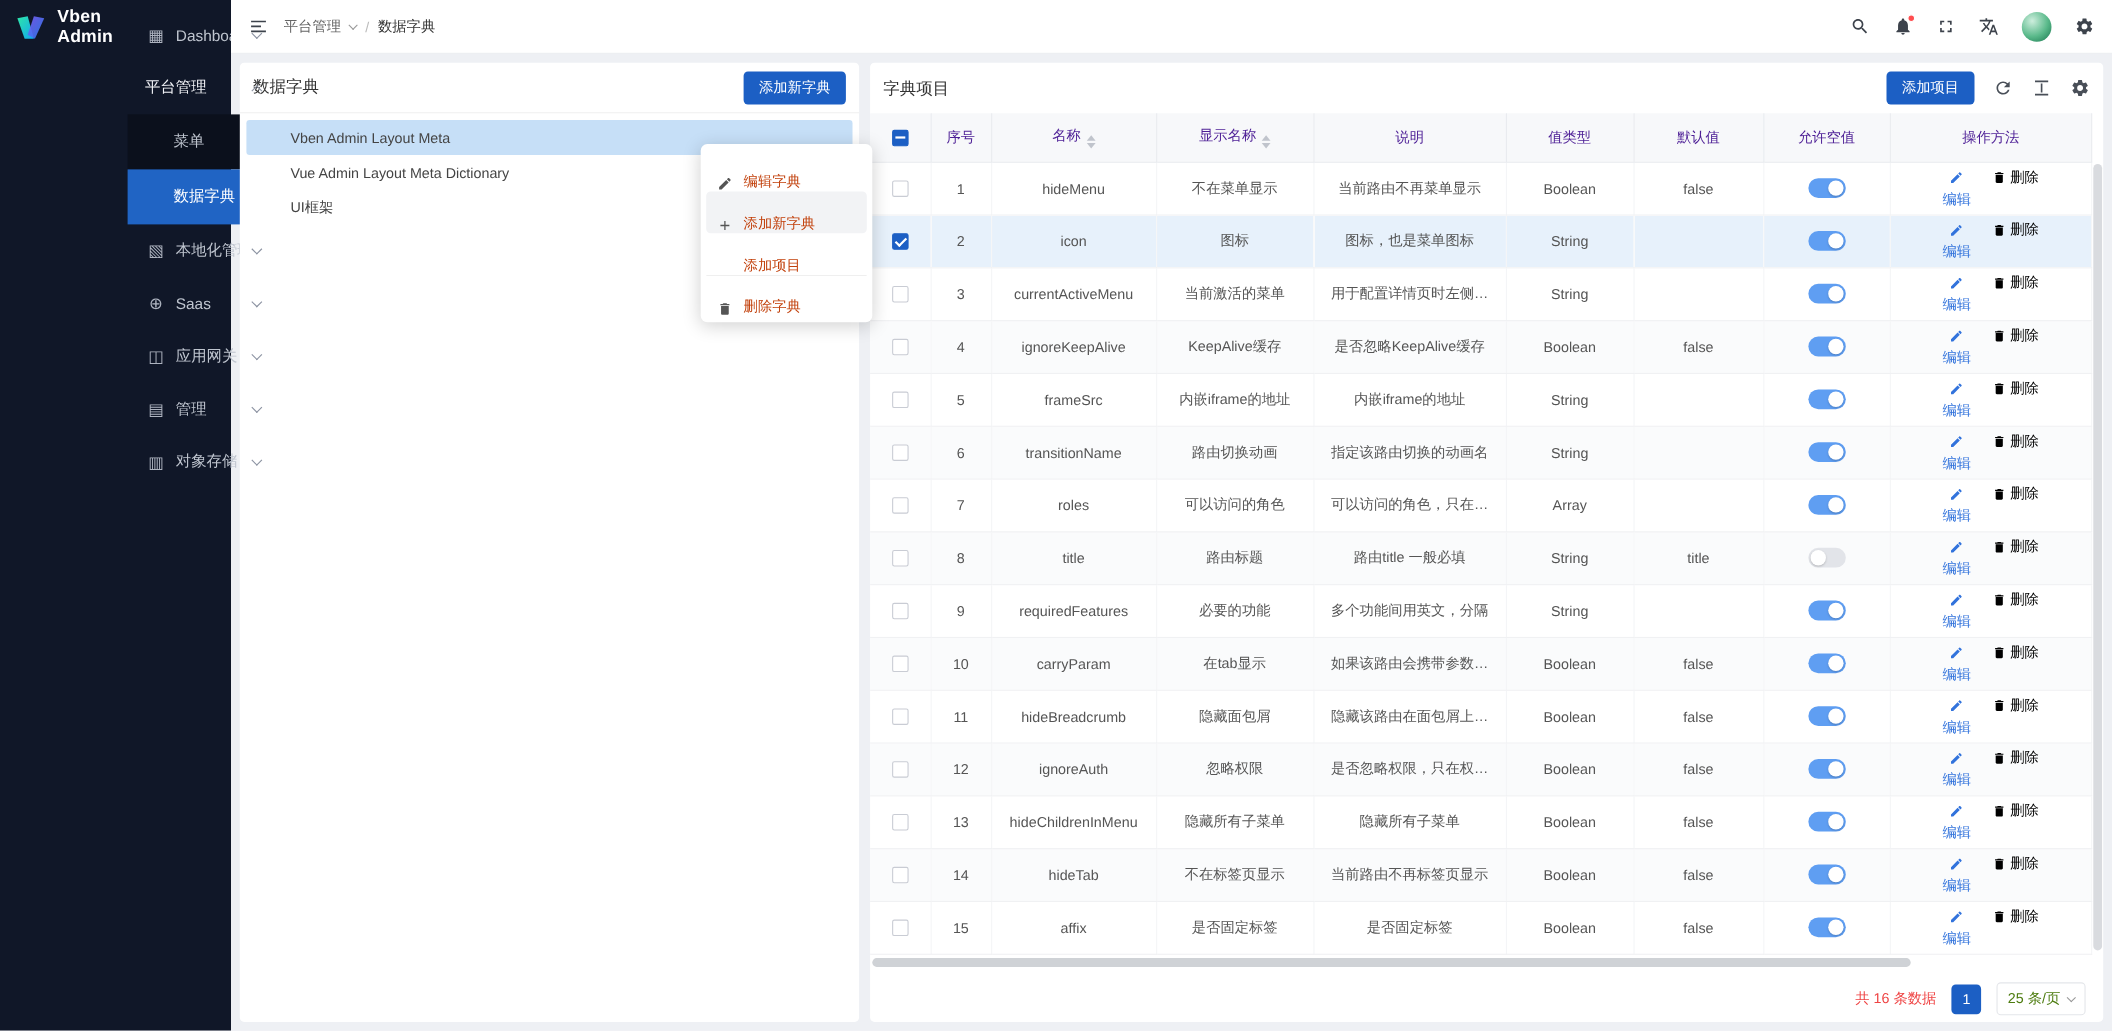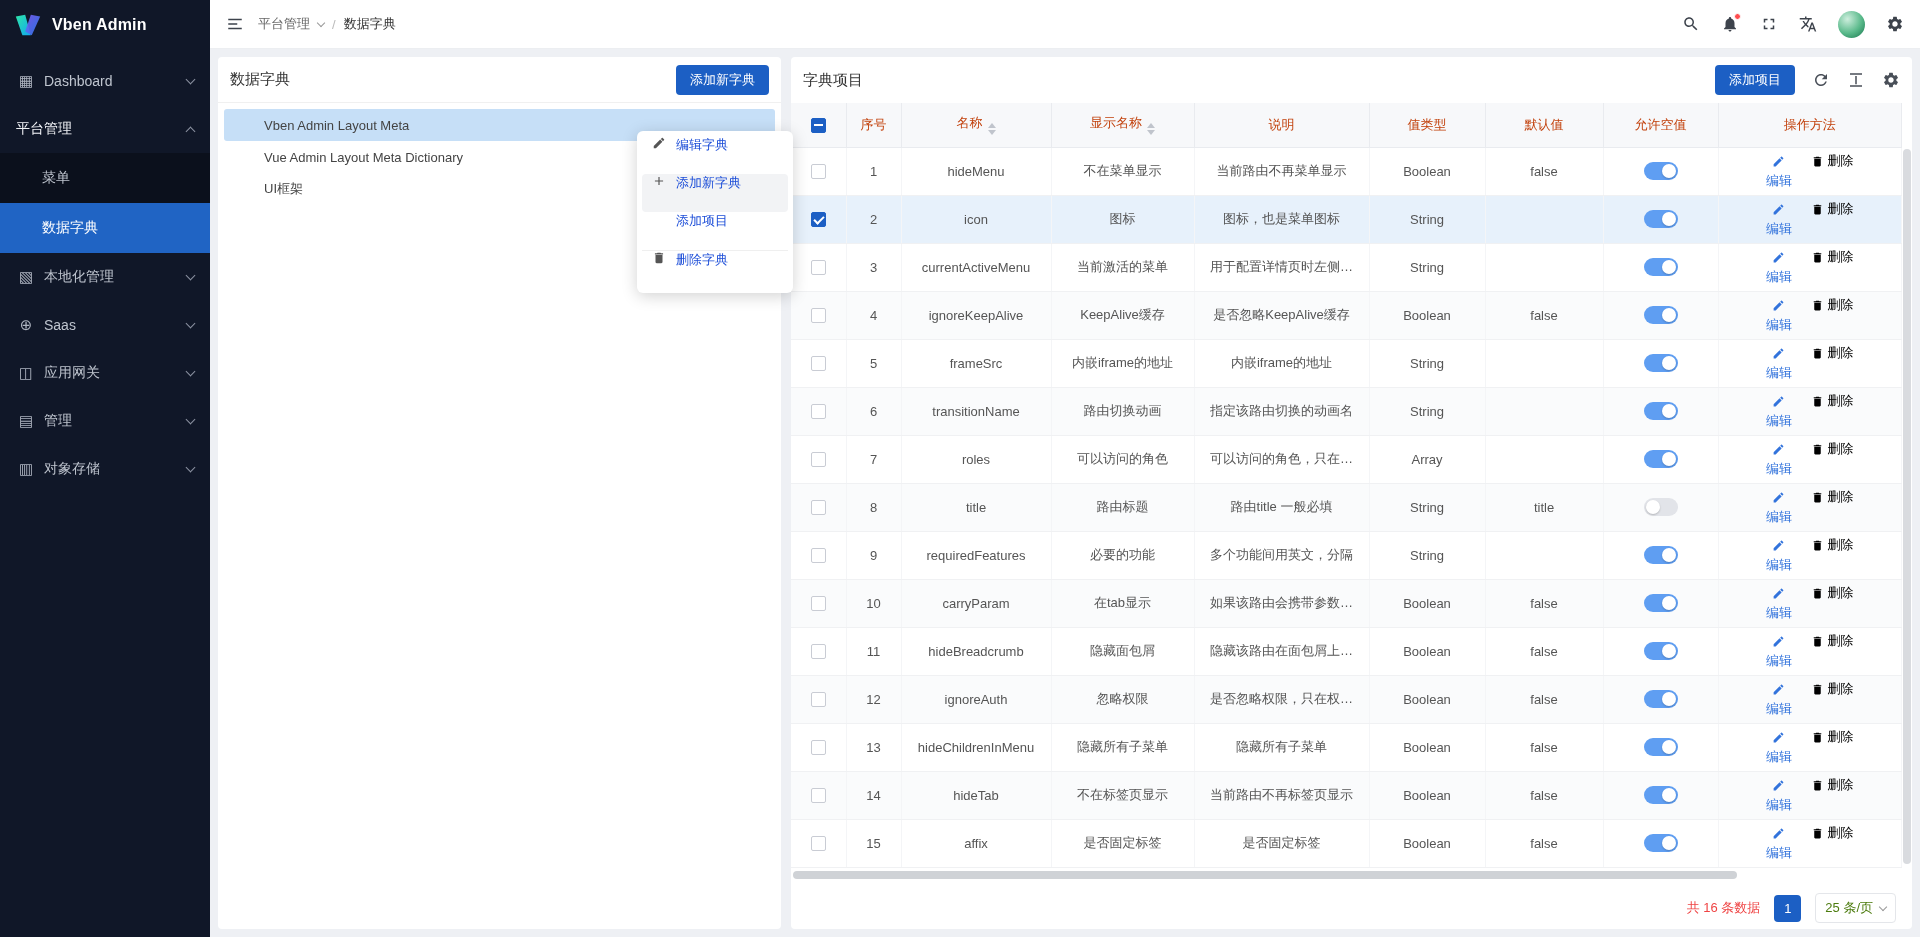--- a/index.html
+++ b/index.html
@@ -1,21 +1,21 @@
 <!DOCTYPE html>
 <html><head>
 <meta charset="utf-8">
 <style>
   * { margin:0; padding:0; box-sizing:border-box; }
   html,body { width:1920px; height:937px; overflow:hidden; background:#eef0f4;
     font-family:"Liberation Sans","DejaVu Sans",sans-serif; }
   .app { display:flex; width:100%; height:100%; }
 
   
-  .sidebar { width:210px; background:#101728; flex-shrink:0; display:flex; flex-direction:column; }
+  .sidebar { width:210px; background:#101728; flex-shrink:0; display:flex; flex-direction:row; }
   .logo { height:49px; display:flex; align-items:center; gap:9px; padding:0 13px; cursor:pointer; }
   .logo-mark svg { width:30px; height:30px; display:block; }
   .logo-text { color:#fff; font-size:16px; font-weight:bold; letter-spacing:.2px; }
   .menu { flex:1; padding-top:8px; }
   .m-item { height:48px; display:flex; align-items:center; padding:0 16px; font-size:14px;
     color:#bfc5cf; cursor:pointer; }
   .mi-icon { width:20px; margin-right:8px; font-size:15px; text-align:center; color:#aeb4c0; }
   .mi-label { flex:0 1 auto; white-space:nowrap; }
   .chev { margin-left:auto; width:7px; height:7px; border-right:1.5px solid #8b92a1;
     border-bottom:1.5px solid #8b92a1; flex-shrink:0; }
@@ -61,21 +61,21 @@
 
   
   .dict-list { padding-top:6px; }
   .dict-item { height:32px; display:flex; align-items:center; margin:0 6px; padding-left:40px;
     font-size:13px; color:#444; cursor:pointer; border-radius:3px; }
   .dict-item.selected { background:#c6dff7; }
 
   
   .table-zone { position:relative; flex-shrink:0; }
   table { width:calc(100% - 10px); border-collapse:collapse; table-layout:fixed; }
-  thead th { height:44px; background:#f7f8fa; font-size:13px; font-weight:500; color:#c2410c;
+  thead th { height:44px; background:#f7f8fa; font-size:13px; font-weight:500; color:#4c1d95;
     border-right:1px solid #e9ebef; border-bottom:1px solid #e9ebef; white-space:nowrap; cursor:pointer; }
   thead th:last-child { border-right:1px solid #e9ebef;font-family:Liberation Mono, monospace; }
   tbody td { height:48px; text-align:center; font-size:13px; color:#555;
     border-bottom:1px solid #f0f1f3; border-right:1px solid #f4f5f7; white-space:nowrap;
     overflow:hidden; text-overflow:ellipsis; padding:0 4px; }
   tbody tr { cursor:pointer; }
   tbody tr:nth-child(even) { background:#fafbfc; }
   tbody tr.selected { background:#e7f1fb; }
   .sort { display:inline-flex; flex-direction:column; gap:2px; margin-left:5px; vertical-align:-1px; }
   .sort i { width:0; height:0; border-left:4px solid transparent; border-right:4px solid transparent; }
@@ -111,22 +111,22 @@
   .page-btn { min-width:27px; height:27px; background:#1c5fc4; color:#fff; border:none;
     border-radius:4px; font-size:13px; cursor:pointer; font-family:inherit; }
   .page-size { display:flex; align-items:center; gap:7px; border:1px solid #e4e6ea;
     border-radius:4px; padding:5px 9px; font-size:13px; color:#4d7c0f; cursor:pointer; }
   .caret-dn { width:6px; height:6px; border-right:1.3px solid #999; border-bottom:1.3px solid #999;
     transform:rotate(45deg); margin-top:-3px; }
 
   
   .context-menu { position:absolute; left:637px; top:131px; width:156px; background:#fff;
     border-radius:6px; box-shadow:0 3px 16px rgba(0,0,0,.18); padding:5px; z-index:50; }
-  .cm-item { height:38px; display:flex; align-items:flex-start; gap:10px; padding:0 10px;
-    font-size:13px; color:#1d4ed8; border-radius:4px; cursor:pointer; }
+  .cm-item { height:38px; display:flex; align-items:flex-end; gap:10px; padding:0 10px;
+    font-size:13px; color:#c2410c; border-radius:4px; cursor:pointer; }
   .cm-item.hover { background:#f2f3f5; }
   .cm-item.sep { border-top:1px solid #efefef; border-radius:0 0 4px 4px; }
   .cm-icon { width:14px; height:14px; display:inline-flex; flex-shrink:0; }
   .cm-icon svg { width:14px; height:14px; fill:#555; }
 </style>
 </head>
 <body>
 
 <div class="app">
 

